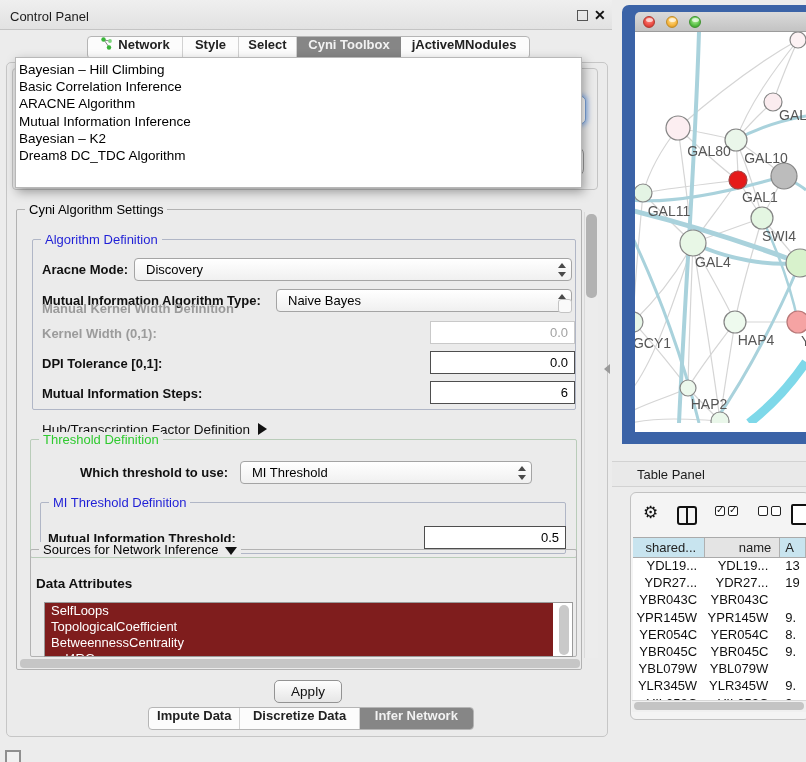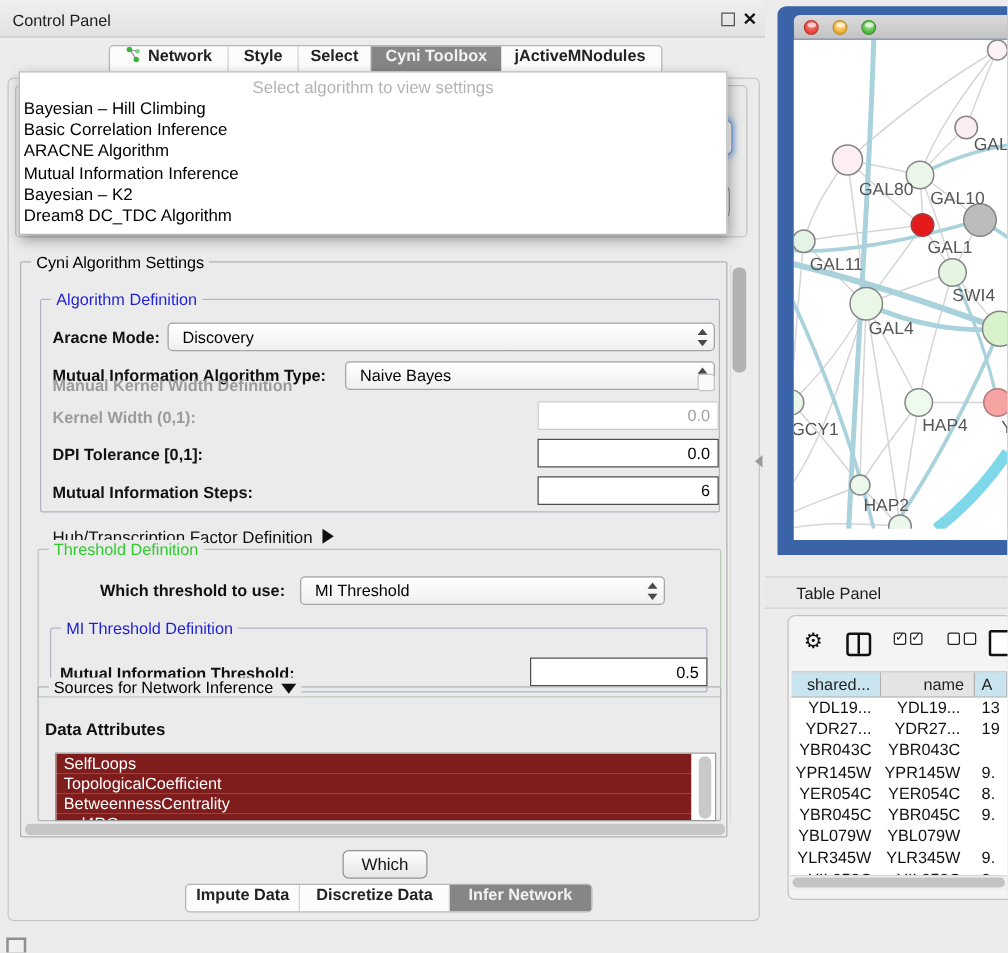--- a/index.html
+++ b/index.html
@@ -216,39 +216,38 @@
         <div class="attr-item">BetweennessCentrality</div>
         <div class="attr-item">gal4RGexp</div>
       </div>
     <div id="attr-vscroll"></div>
   </div>
 
   <div class="abs" id="cyni-vscroll-track"></div>
   <div class="abs" id="cyni-vscroll-thumb"></div>
   <div class="abs" id="cyni-hscroll"></div>
 
-  <div class="abs" id="apply-btn">Which</div>
+  <div class="abs" id="apply-btn">Apply</div>
 
   <div class="abs tabbar" id="bottom-tabs">
     <div class="tab" style="width:92px;">
         <span>Impute Data</span>
       </div>
     <div class="tab" style="width:120px;">
         <span>Discretize Data</span>
       </div>
     <div class="tab sel" style="width:114px;">
         <span>Infer Network</span>
       </div>
   </div>
 
   <div class="abs" id="mini-icon"></div>
   <div class="abs" id="split-arrow"></div>
 
   <div class="abs" id="dd-popup">
-    <div id="dd-placeholder">Select algorithm to view settings</div>
     <div id="dd-items">
         <div class="dd-item">Bayesian – Hill Climbing</div>
         <div class="dd-item">Basic Correlation Inference</div>
         <div class="dd-item sel">ARACNE Algorithm</div>
         <div class="dd-item">Mutual Information Inference</div>
         <div class="dd-item">Bayesian – K2</div>
         <div class="dd-item">Dream8 DC_TDC Algorithm</div>
       </div>
   </div>
 

